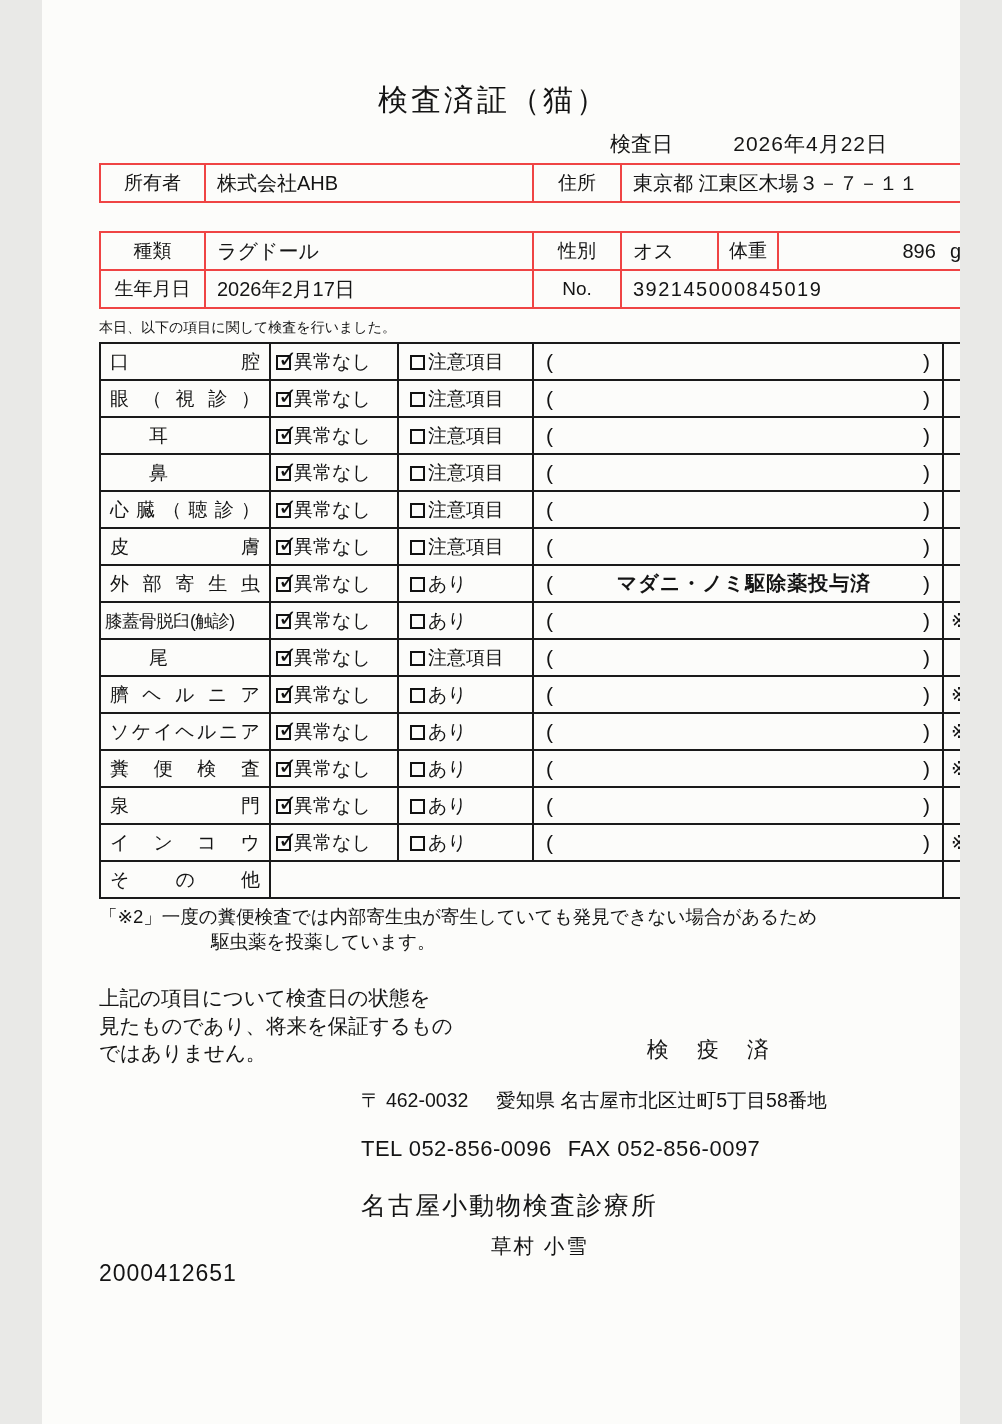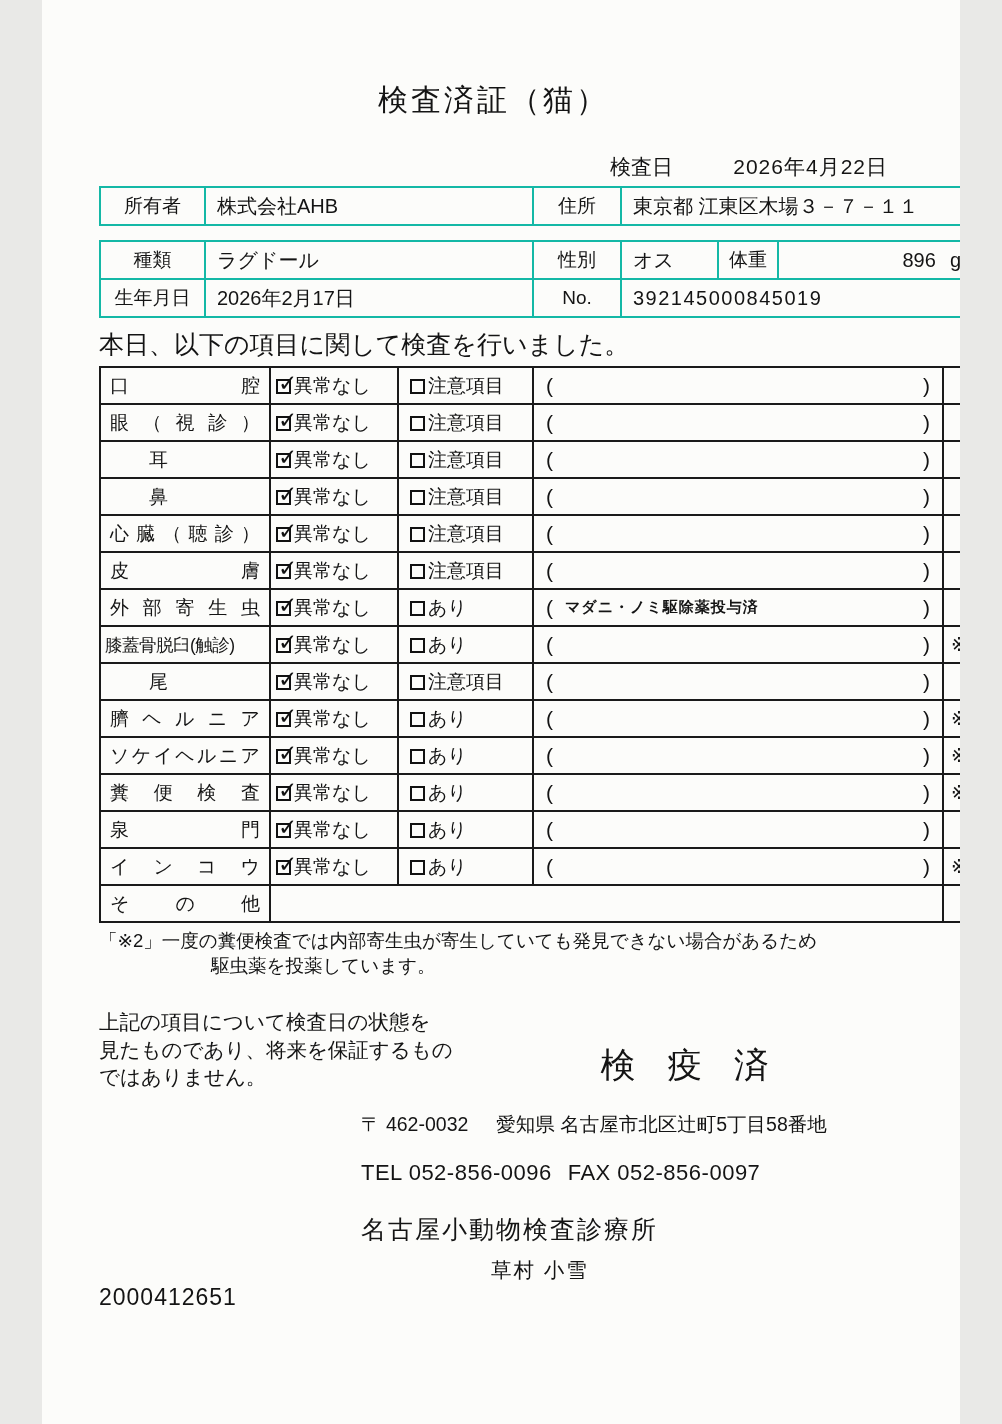--- a/index.html
+++ b/index.html
@@ -3,59 +3,59 @@
 <meta charset="utf-8">
 <style>
   * { margin:0; padding:0; box-sizing:border-box; }
   html,body { background:#e9e9e7; }
   body { font-family:"Liberation Sans","DejaVu Sans",sans-serif; color:#141414; }
   .page {
     width:918px; height:1424px; background:#fcfcfa; margin:0 auto;
     padding:0 72px 0 57px; position:relative; overflow:hidden;
   }
   .title { text-align:center; font-size:30px; font-weight:normal; letter-spacing:3px; padding-top:80px; }
-  .date-row { display:flex; margin-top:32px; font-size:21px; align-items:baseline; }
+  .date-row { display:flex; margin-top:9px; font-size:21px; align-items:baseline; }
   .date-row .lbl { margin-left:511px; }
   .date-row .val { margin-left:auto; letter-spacing:1px; }
 
   table.grid { border-collapse:collapse; table-layout:fixed; width:873px; }
-  table.grid td { border:2px solid #14b8a6; height:38px; font-size:20px; padding:0 11px; overflow:hidden; white-space:nowrap; }
+  table.grid td { border:2px solid #ef4444; height:38px; font-size:20px; padding:0 11px; overflow:hidden; white-space:nowrap; }
   table.grid td.lab { text-align:center; padding:0 2px; font-size:19px; }
   table.owner { margin-top:5px; }
-  table.pet { margin-top:14px;padding-left:17px; }
+  table.pet { margin-top:28px;padding-left:17px; }
   td.weight-cell { text-align:right; padding-right:16px; }
   td.weight-cell .unit { display:inline-block; margin-left:14px; }
   td.no-cell { letter-spacing:1.5px; font-size:21px; }
 
-  .intro { margin-top:10px; font-size:25px; }
+  .intro { margin-top:10px; font-size:14px; }
 
   table.items { border-collapse:collapse; table-layout:fixed; width:888px; margin-top:5px; }
   table.items td { height:37px; font-size:19px; border:2px solid #1a1a1a; overflow:hidden; white-space:nowrap; }
   td.c-name { padding:0 9px;border-radius:17px; }
   td.c-name.justify { text-align:justify; text-align-last:justify; }
   td.c-name.center { text-align:center; padding-right:62px; }
   td.c-name.plain { font-size:17.5px; letter-spacing:-0.5px; padding:0 4px; }
   td.c-cb1 { padding:0 0 0 5px; }
   td.c-cb2 { padding:0 0 0 11px; }
   .box { display:inline-block; width:15px; height:15px; border:2px solid #111; position:relative; top:2px; margin-right:3px; background:transparent; }
   .box.checked::after { content:"\2713"; position:absolute; left:0px; top:-11px; font-size:23px; font-weight:bold; color:#111; font-family:"DejaVu Sans",sans-serif; }
   .cb-label { font-size:19px; }
   td.c-paren { padding:0; }
   .pw { display:flex; align-items:center; height:100%; padding:0 12px; }
   .pw .par { font-size:21px; }
-  .pw .ptext { flex:1; text-align:left; padding-left:12px; font-weight:bold; font-size:15px; letter-spacing:1px; overflow:hidden; }
+  .pw .ptext { flex:1; text-align:center; padding-left:12px; font-weight:bold; font-size:20px; letter-spacing:1px; overflow:hidden; }
   td.c-note { border:none; background:transparent; font-size:20px; padding-left:7px; }
   td.c-empty { }
 
   .notes { margin-top:6px; font-size:18.5px; line-height:24.5px; }
   .notes .indent { padding-left:112px; }
 
   .bottom-row { display:flex; margin-top:30px; }
   .disclaimer { font-size:20.5px; line-height:27.5px; }
-  .stamp { margin-left:auto; margin-right:108px; align-self:flex-end; font-size:35px; letter-spacing:11px; margin-bottom:2px; white-space:nowrap; }
+  .stamp { margin-left:auto; margin-right:108px; align-self:flex-end; font-size:22px; letter-spacing:11px; margin-bottom:2px; white-space:nowrap; }
 
   .clinic { margin-left:262px; margin-top:20px; }
   .clinic .line1 { font-size:19.5px; }
   .clinic .line1 .addr { margin-left:28px; }
   .clinic .line2 { font-size:22px; margin-top:22px; letter-spacing:0.5px; }
   .clinic .line2 .fax { margin-left:16px; }
   .clinic .name { font-size:25px; margin-top:27px; letter-spacing:2px; }
   .clinic .vet { font-size:20.5px; margin-top:10px; margin-left:130px; letter-spacing:2px; }
 
   .serial { text-align:left; padding-right:65px; font-size:23px; letter-spacing:1px; }

